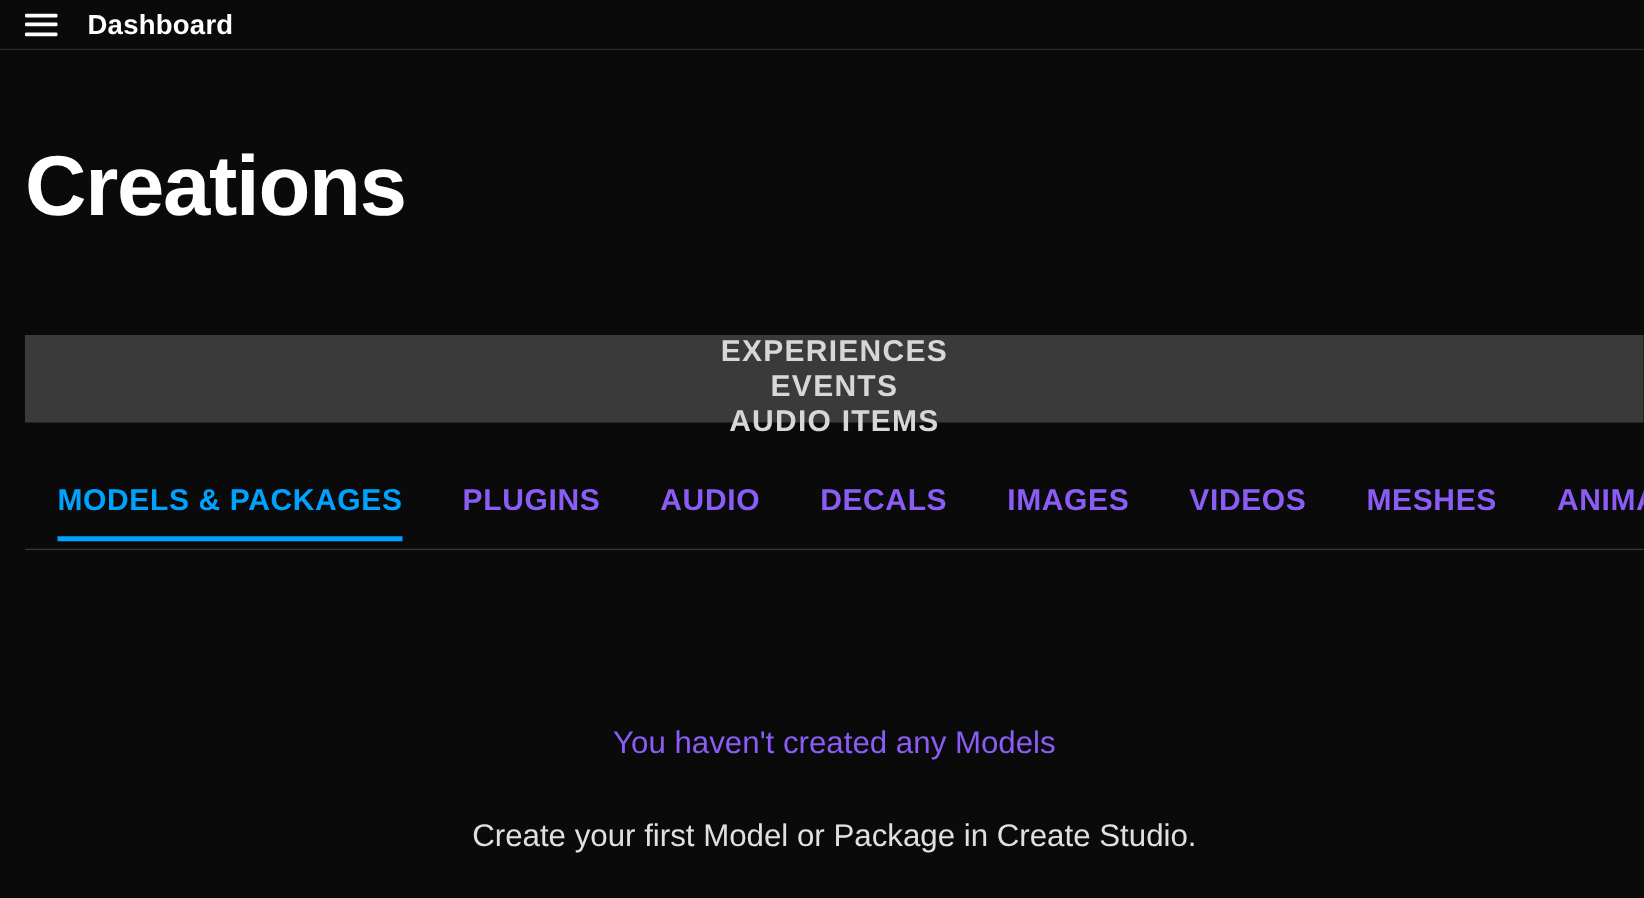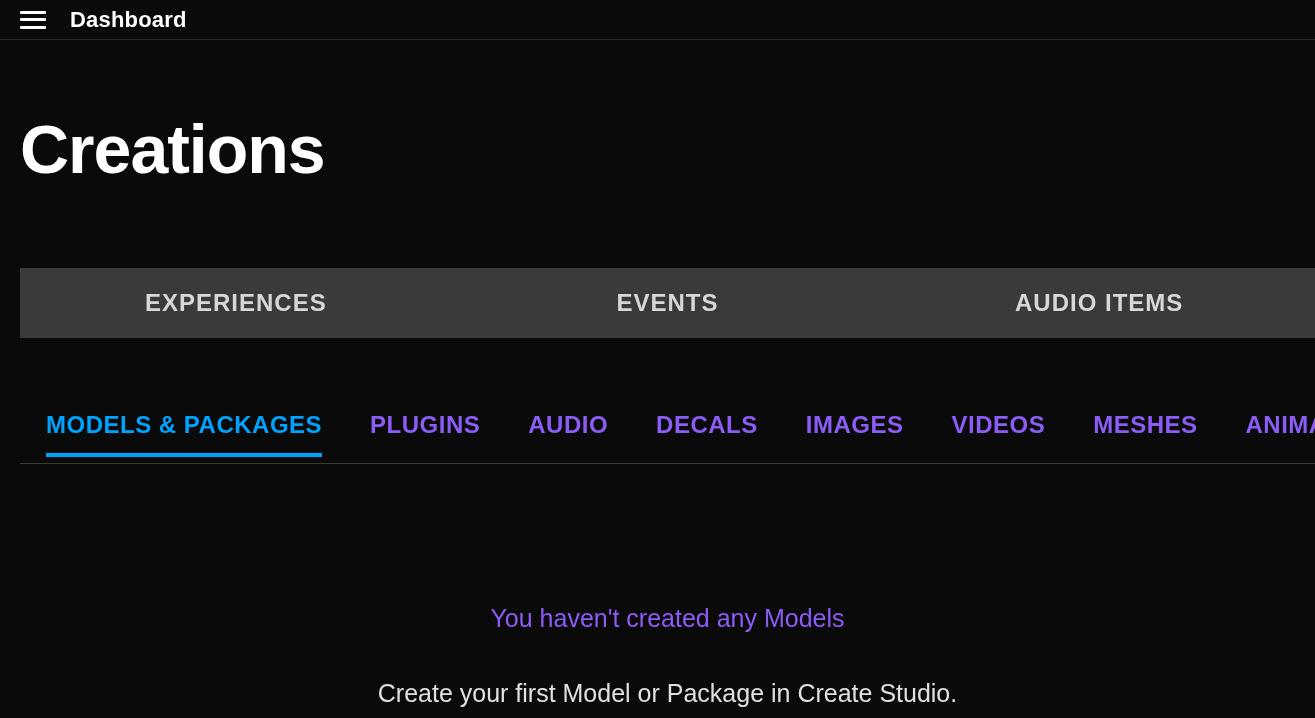--- a/index.html
+++ b/index.html
@@ -57,41 +57,42 @@
     color: #ffffff;
   }
 
   
   .main-tabs {
     display: flex;
     background: #3a3a3a;
     height: 70px;
     width: 100%;
     align-items: stretch;
+    flex-direction: column;
   }
   .main-tab {
     flex: 1 0 0;
     min-width: 410px;
     display: flex;
     align-items: center;
     justify-content: center;
     font-size: 24px;
     font-weight: 600;
     letter-spacing: 1px;
     color: #d7d7d7;
     cursor: pointer;
     white-space: nowrap;
   }
 
   
   .sub-tabs {
     display: flex;
     align-items: center;
     gap: 48px;
-    margin-top: 66px;
+    margin-top: 42px;
     padding-left: 26px;
     border-bottom: 1px solid #3a3a3a;
     height: 60px;
   }
   .sub-tab {
     font-size: 24px;
     font-weight: 700;
     letter-spacing: 0.5px;
     color: #8b5cf6;
     cursor: pointer;

